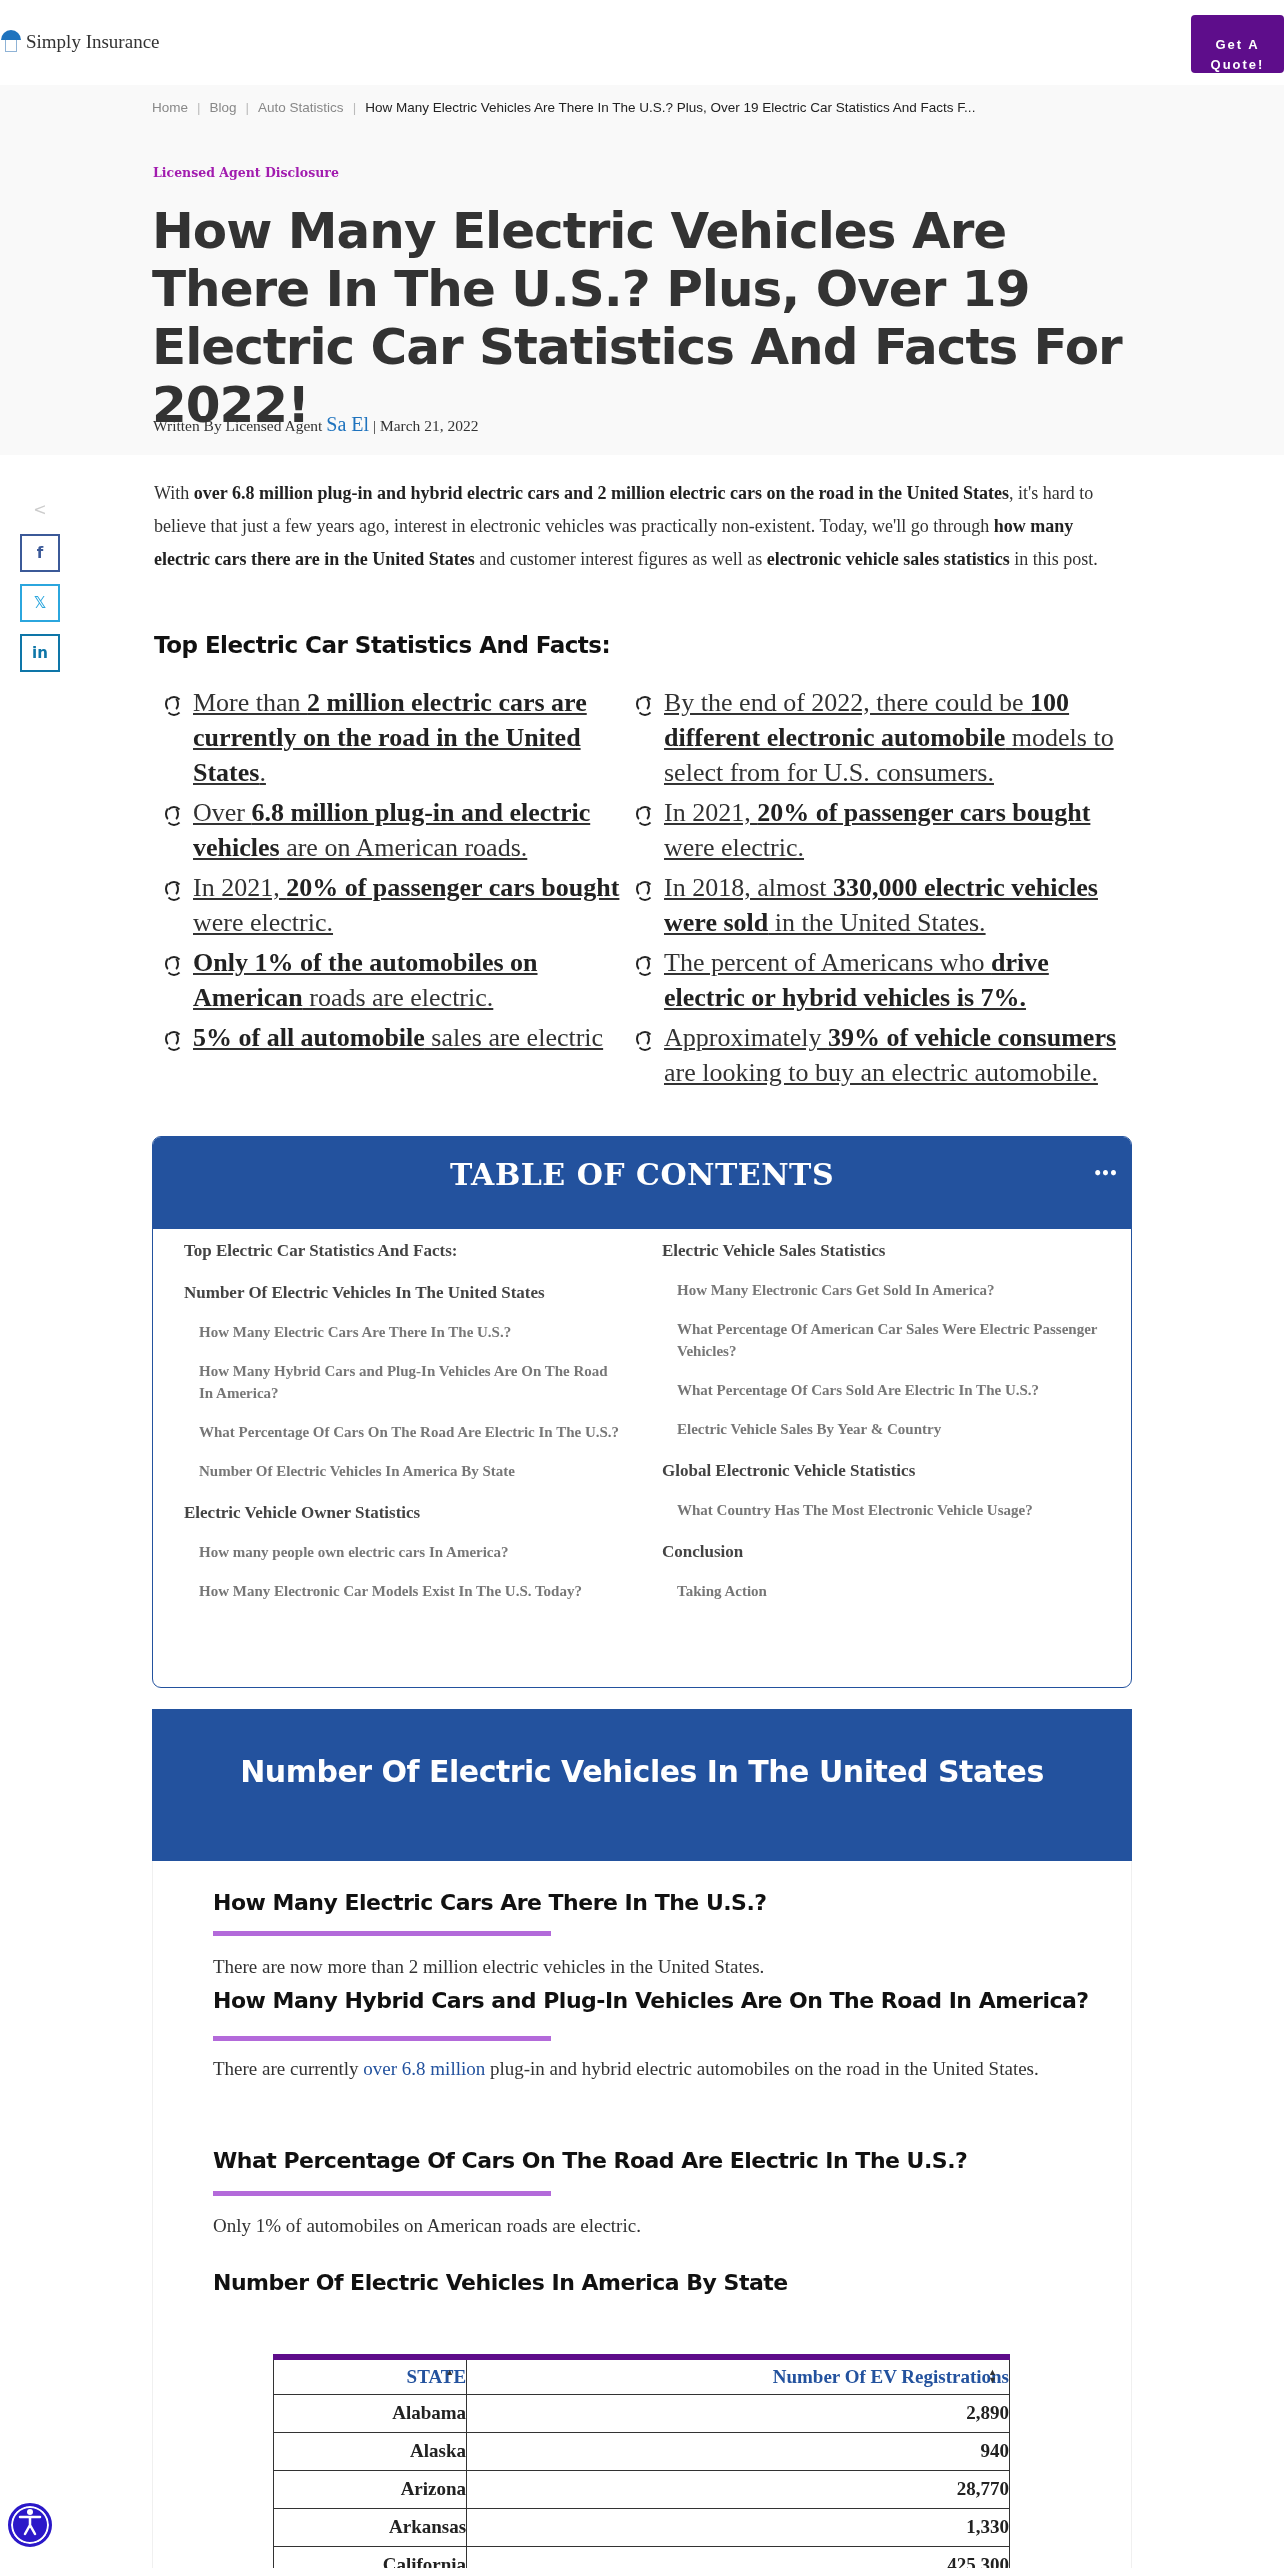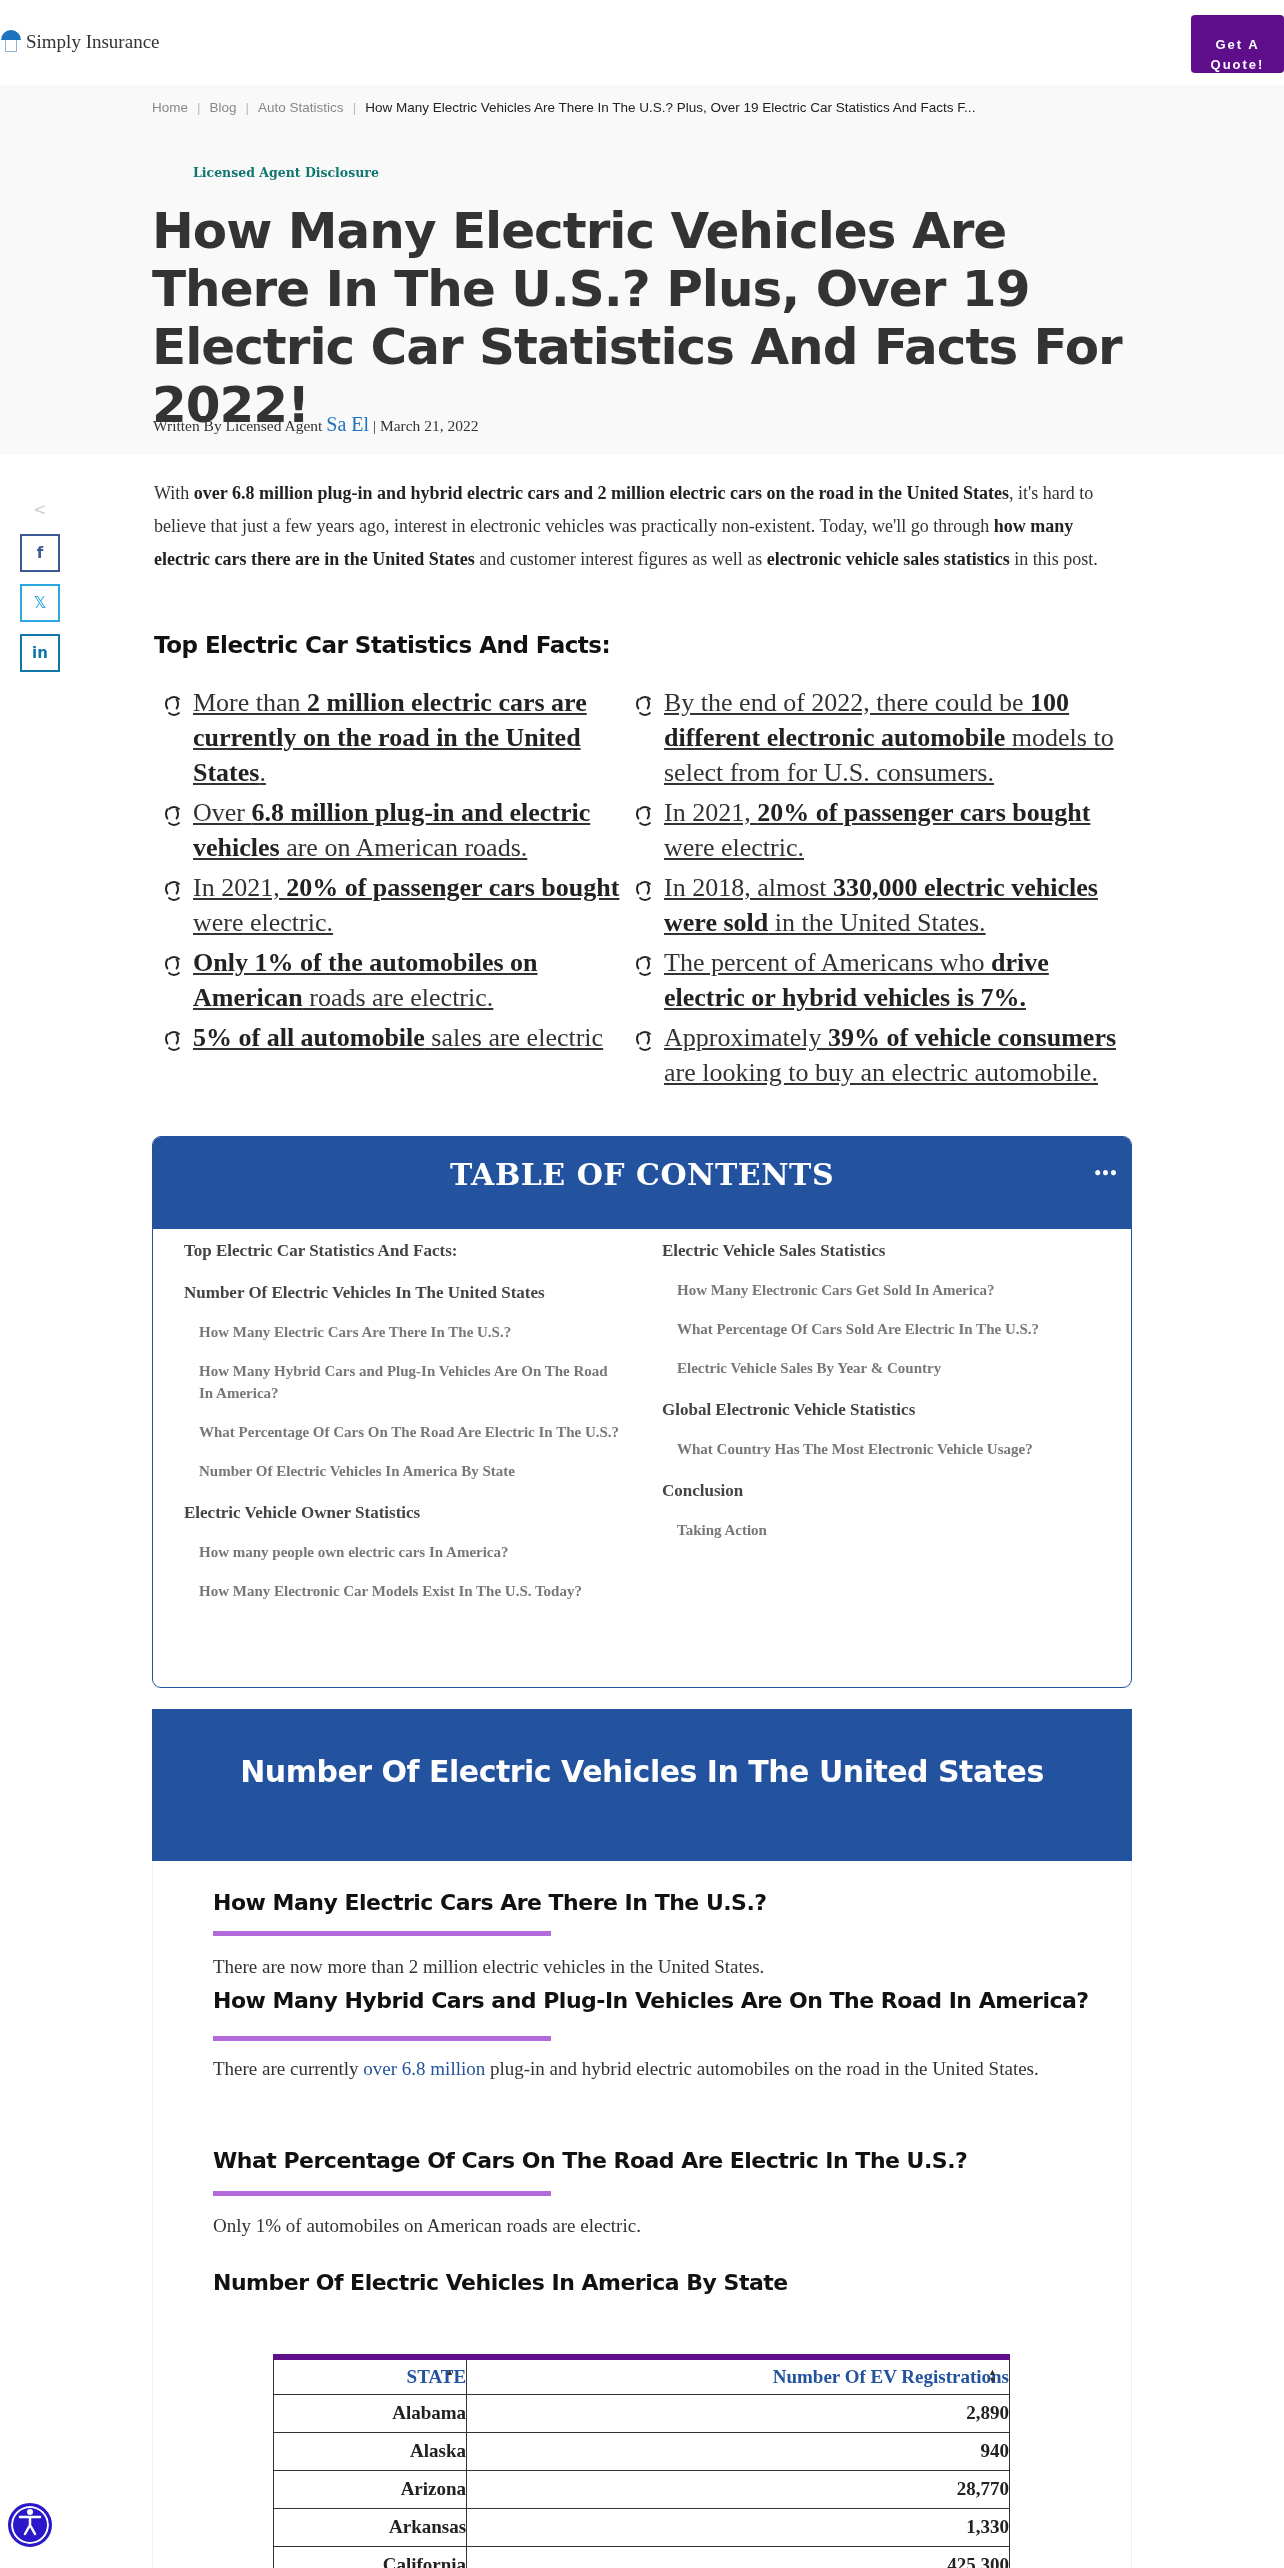--- a/index.html
+++ b/index.html
@@ -13,21 +13,21 @@
   .logo-icon .umb { position: absolute; left: 1px; top: 0; width: 20px; height: 10px; background: #1e73be; border-radius: 10px 10px 0 0; }
   .logo-icon .house { position: absolute; left: 5px; top: 10px; width: 12px; height: 12px; border: 1px solid #8fb3d6; border-top: none; }
   .logo-text { font-family: "Liberation Serif", serif; font-size: 19px; color: #333; }
   .quote-btn { position: absolute; right: 0; top: 15px; width: 93px; height: 58px; background: #5e0d8b; color: #fff; border-radius: 4px; font-family: "Liberation Sans", sans-serif; font-weight: bold; font-size: 13px; letter-spacing: 2px; text-align: center; line-height: 20px; padding-top: 20px; border: none; }
 
   
   .hero { position: absolute; left: 0; top: 85px; width: 1284px; height: 370px; background: #f9f9f9; padding-left: 16px; }
   .breadcrumb { position: absolute; left: 152px; top: 15px; font-family: "Liberation Sans", sans-serif; font-size: 13.5px; color: #888; display: flex; gap: 9px; align-items: center; white-space: nowrap; }
   .breadcrumb .sep { color: #bbb; }
   .breadcrumb .current { color: #222; }
-  .disclosure { position: absolute; left: 153px; top: 80px; font-family: "DejaVu Serif", serif; font-weight: bold; font-size: 12.5px; color: #0f766e; margin-left: 40px; }
+  .disclosure { position: absolute; left: 153px; top: 80px; font-family: "DejaVu Serif", serif; font-weight: bold; font-size: 12.5px; color: #a21caf; }
   .page-title { position: absolute; left: 152px; top: 117px; width: 1000px; font-family: "DejaVu Sans", sans-serif; font-weight: bold; font-size: 50px; line-height: 58px; color: #333; letter-spacing: -1px; }
   .byline { position: absolute; left: 153px; top: 328px; font-size: 15.5px; color: #333; font-family: "Liberation Serif", serif; }
   .byline .author { color: #1e73be; font-size: 20px; }
 
   
   .share { position: absolute; left: 20px; top: 500px; width: 40px; }
   .share-icon { width: 40px; height: 22px; text-align: center; color: #ccc; font-size: 16px; }
   .share-btn { display: block; width: 40px; height: 38px; margin-top: 12px; border: 2px solid; text-align: center; line-height: 34px; font-family: "DejaVu Sans", sans-serif; font-weight: bold; font-size: 15px; background: #fff; }
   .share-btn.fb { border-color: #3b5998; color: #3b5998; }
   .share-btn.tw { border-color: #2ba6de; color: #2ba6de; }
@@ -148,20 +148,21 @@
     <div class="lvl2">How Many Hybrid Cars and Plug-In Vehicles Are On The Road In America?</div>
     <div class="lvl2">What Percentage Of Cars On The Road Are Electric In The U.S.?</div>
     <div class="lvl2">Number Of Electric Vehicles In America By State</div>
     <div class="lvl1">Electric Vehicle Owner Statistics</div>
     <div class="lvl2">How many people own electric cars In America?</div>
     <div class="lvl2">How Many Electronic Car Models Exist In The U.S. Today?</div>
   </div>
   <div class="toc-col right">
     <div class="lvl1">Electric Vehicle Sales Statistics</div>
     <div class="lvl2">How Many Electronic Cars Get Sold In America?</div>
+    <div class="lvl2">What Percentage Of American Car Sales Were Electric Passenger Vehicles?</div>
     <div class="lvl2">What Percentage Of Cars Sold Are Electric In The U.S.?</div>
     <div class="lvl2">Electric Vehicle Sales By Year &amp; Country</div>
     <div class="lvl1">Global Electronic Vehicle Statistics</div>
     <div class="lvl2">What Country Has The Most Electronic Vehicle Usage?</div>
     <div class="lvl1">Conclusion</div>
     <div class="lvl2">Taking Action</div>
   </div>
 </nav>
 
 <h2 class="section-banner">Number Of Electric Vehicles In The United States</h2>

